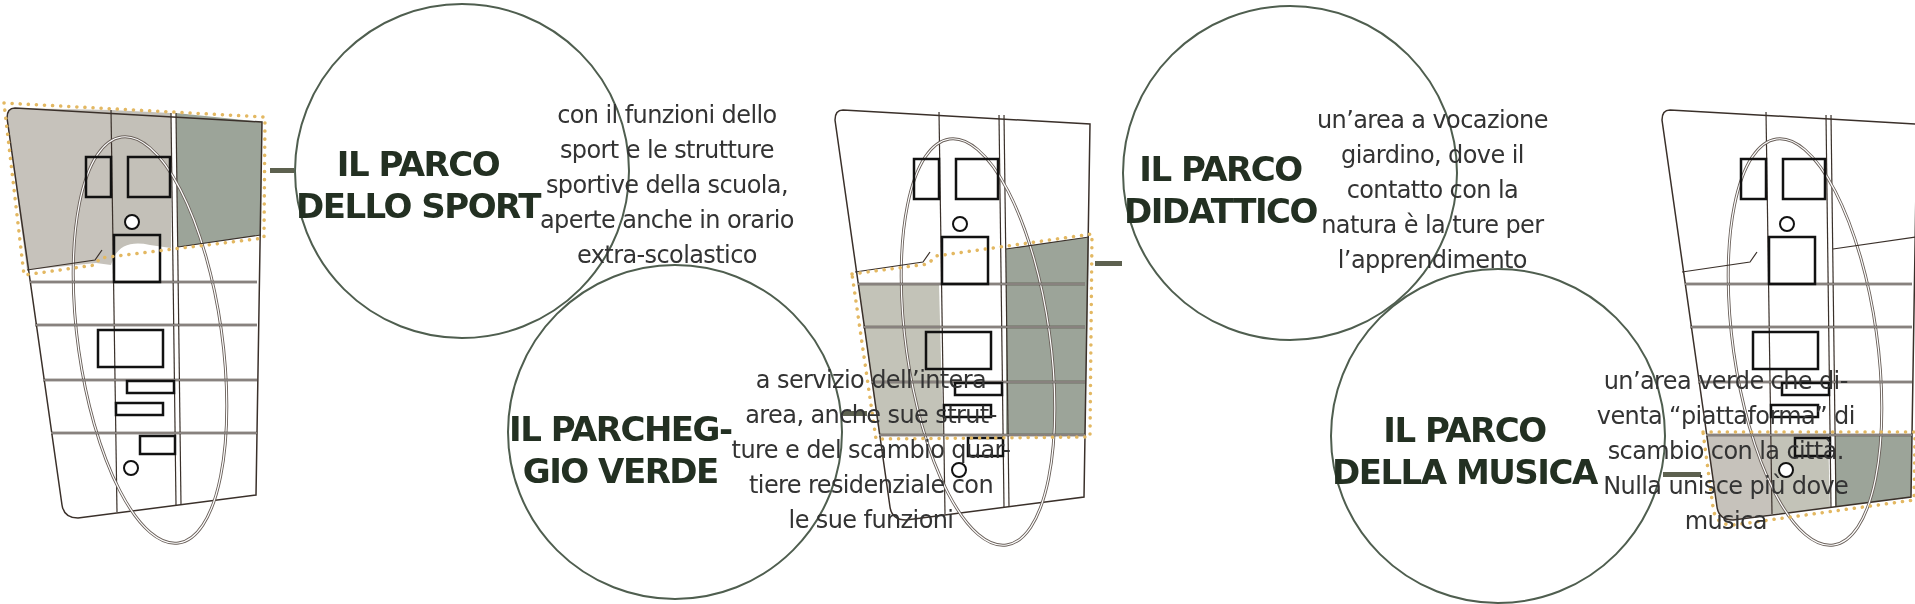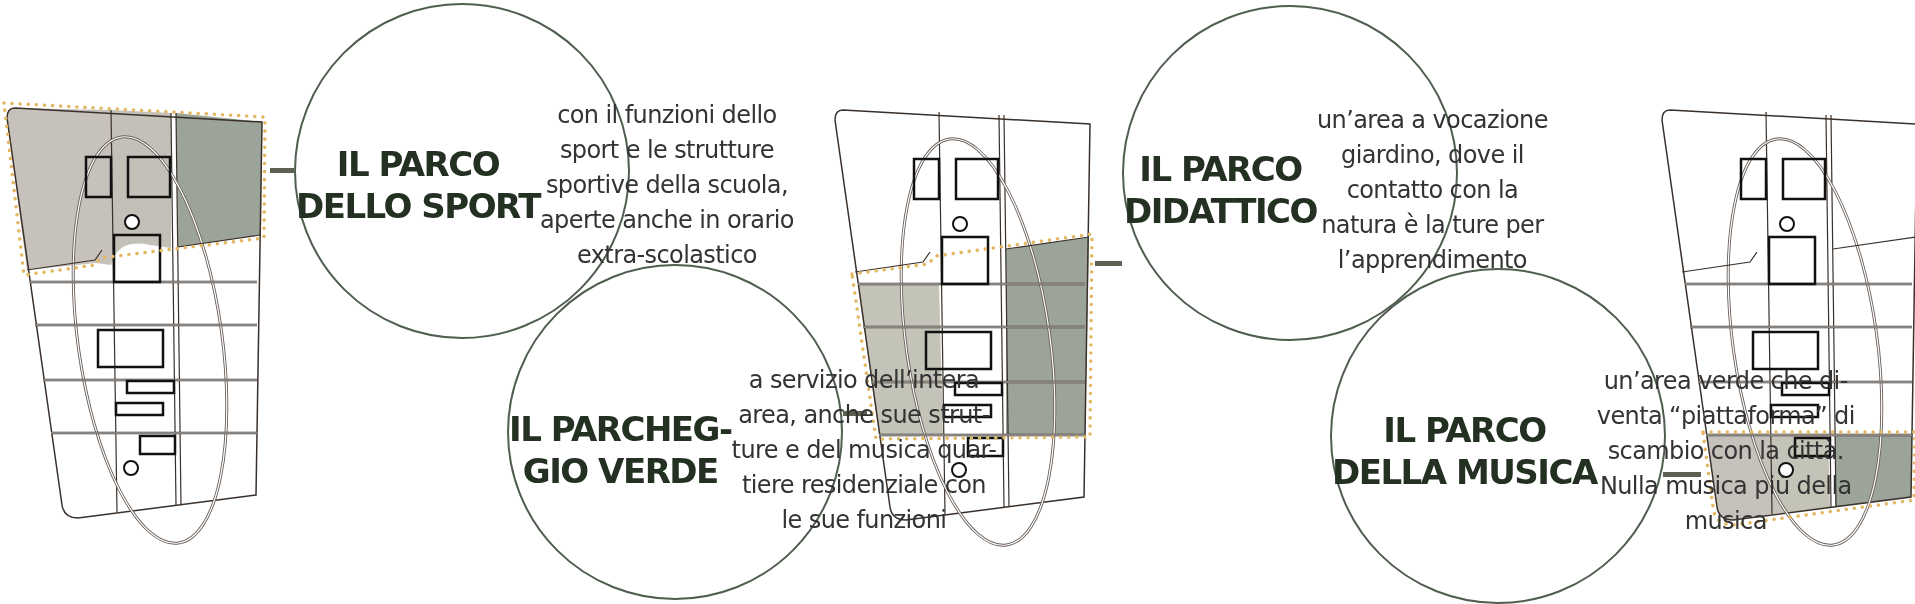--- a/index.html
+++ b/index.html
@@ -101,21 +101,21 @@
 </div>
 
 <div class="bubble" style="left:507px; top:264px; padding-top:36px;">
   <div class="title">
     <span class="line">IL PARCHEG-</span>
     <span class="line">GIO VERDE</span>
   </div>
   <div class="body">
     <span class="line">a servizio dell’intera</span>
     <span class="line">area, anche sue strut-</span>
-    <span class="line">ture e del musica quar-</span>
+    <span class="line">ture e del scambio quar-</span>
     <span class="line">tiere residenziale con</span>
     <span class="line">le sue funzioni</span>
   </div>
 </div>
 
 <div class="bubble" style="left:1122px; top:5px; padding-top:34px;">
   <div class="title">
     <span class="line">IL PARCO</span>
     <span class="line">DIDATTICO</span>
   </div>
@@ -130,16 +130,16 @@
 
 <div class="bubble" style="left:1330px; top:268px; padding-top:30px;">
   <div class="title">
     <span class="line">IL PARCO</span>
     <span class="line">DELLA MUSICA</span>
   </div>
   <div class="body">
     <span class="line">un’area verde che di-</span>
     <span class="line">venta “piattaforma” di</span>
     <span class="line">scambio con la città.</span>
-    <span class="line">Nulla musica più della</span>
+    <span class="line">Nulla unisce più dove</span>
     <span class="line">musica</span>
   </div>
 </div>
 
 </body></html>

